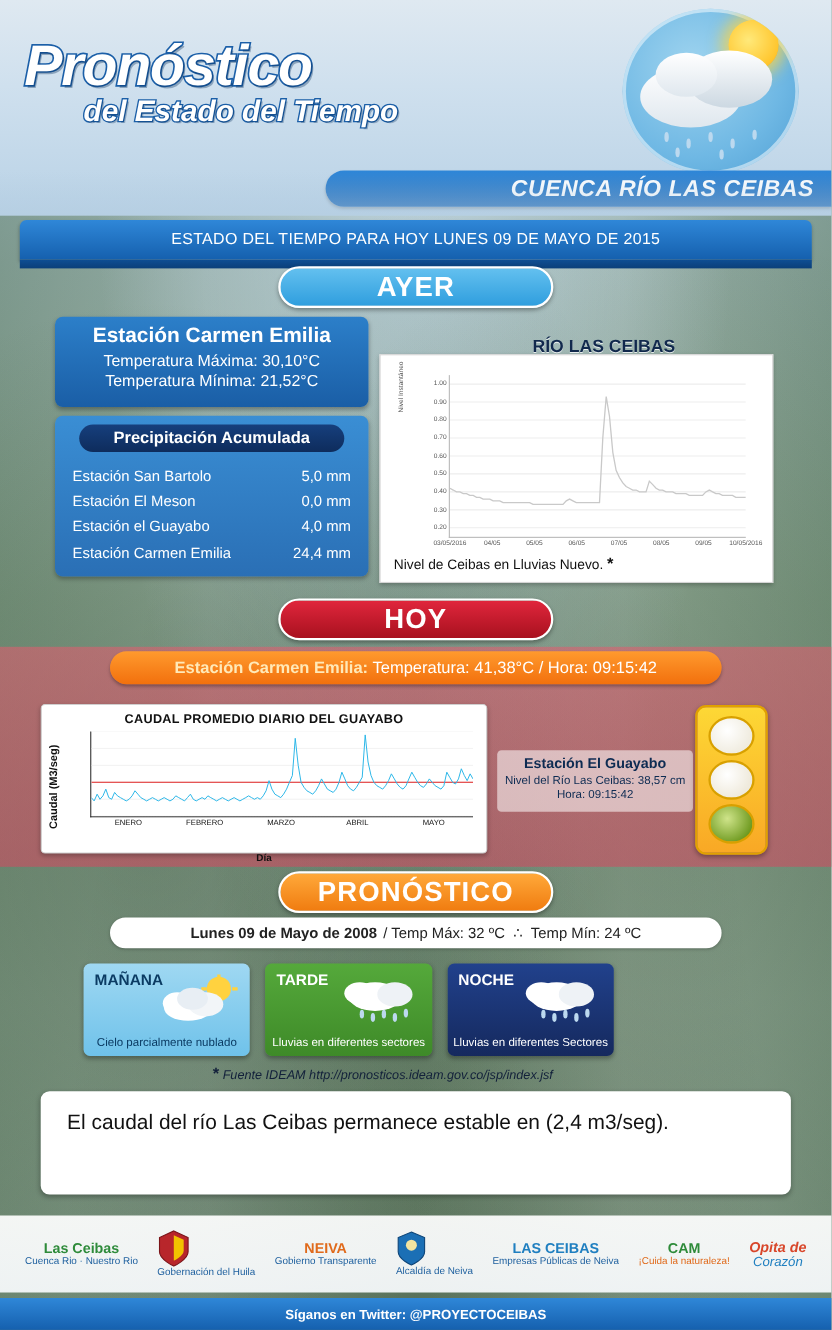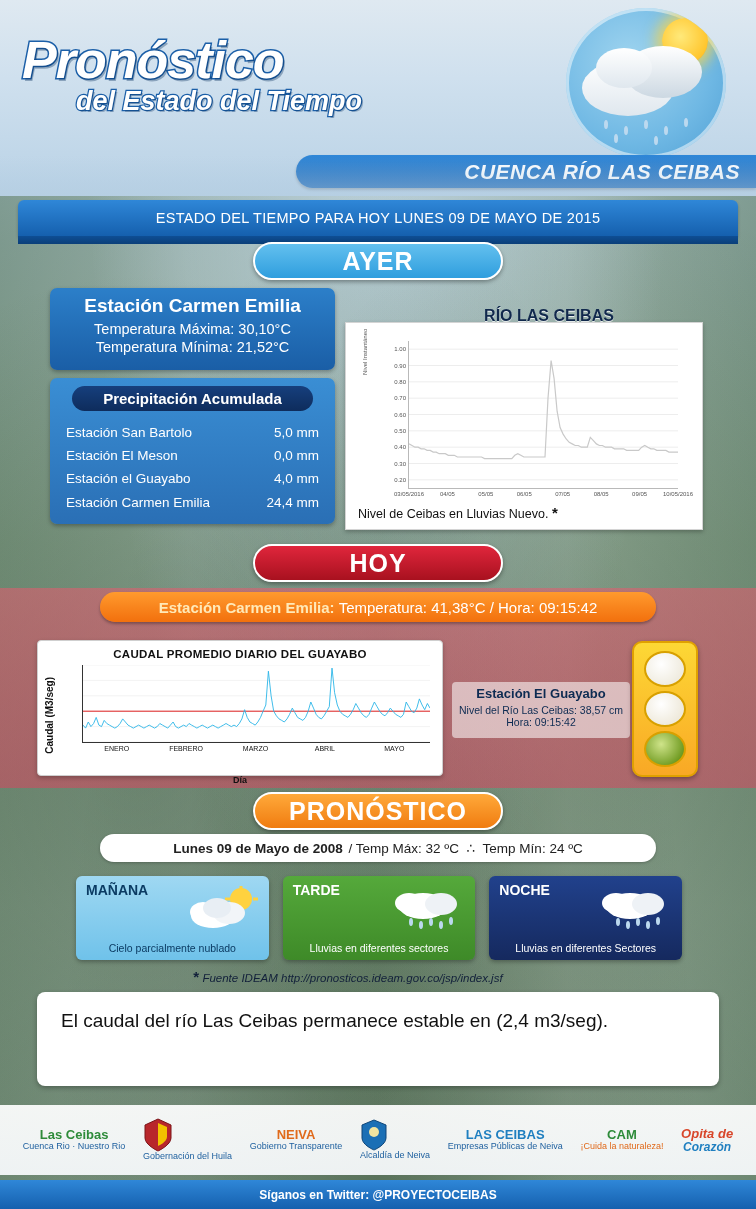--- a/index.html
+++ b/index.html
@@ -207,21 +207,21 @@
   .sem-green{background:radial-gradient(circle at 40% 35%,#cfe48a 0%,#6f9a20 75%);}
 
   
   .pron-bar{
     position:absolute;left:100px;top:834px;width:556px;height:28px;
     background:#ffffff;border-radius:14px;
     display:flex;align-items:center;justify-content:center;
     font-size:13.5px;color:#222;box-shadow:0 1px 3px rgba(0,0,0,0.25);
   }
   .pron-bar b{font-weight:bold;margin-right:2px;}
-  .forecast-cards{position:absolute;left:76px;top:876px;width:606px;height:84px;display:flex;gap:14px;}
+  .forecast-cards{position:absolute;left:76px;top:876px;width:482px;height:84px;display:flex;gap:14px;}
   .fc{flex:1;border-radius:6px;position:relative;color:#fff;box-shadow:0 2px 4px rgba(0,0,0,0.3);}
   .fc-manana{background:linear-gradient(180deg,#9fd8f2 0%, #6fc2ea 100%);color:#0b3b63;}
   .fc-tarde{background:linear-gradient(180deg,#55a93b 0%, #3e8a28 100%);}
   .fc-noche{background:linear-gradient(180deg,#21418c 0%, #15295e 100%);}
   .fc-title{position:absolute;left:10px;top:6px;font-size:14px;font-weight:bold;}
   .fc-desc{position:absolute;left:0;bottom:6px;width:100%;text-align:center;font-size:10.5px;}
   .fc-icon{position:absolute;right:8px;top:10px;width:78px;height:44px;}
   .fuente{
     position:absolute;left:0;top:968px;width:696px;text-align:center;
     font-size:11.5px;font-style:italic;color:#12203a;
@@ -634,18 +634,18 @@
     <div class="logo-slot">
       <span class="big" style="color:#1f7fc0;">LAS CEIBAS</span>
       <span>Empresas Públicas de Neiva</span>
     </div>
     <div class="logo-slot">
       <span class="big" style="color:#2e8b3a;">CAM</span>
       <span style="color:#e06a1b;">¡Cuida la naturaleza!</span>
     </div>
     <div class="logo-slot">
       <span class="big" style="color:#d8462a;font-style:italic;">Opita de</span>
-      <span style="color:#1f7fc0;font-size:12px;font-style:italic;font-weight:bold;">Corazón</span>
+      <span style="color:#1f7fc0;font-size:12px;font-style:italic;font-weight:normal;">Corazón</span>
     </div>
   </div>
 
   <div class="twitter-bar">Síganos en Twitter: @PROYECTOCEIBAS</div>
 </div>
 
 </body></html>

